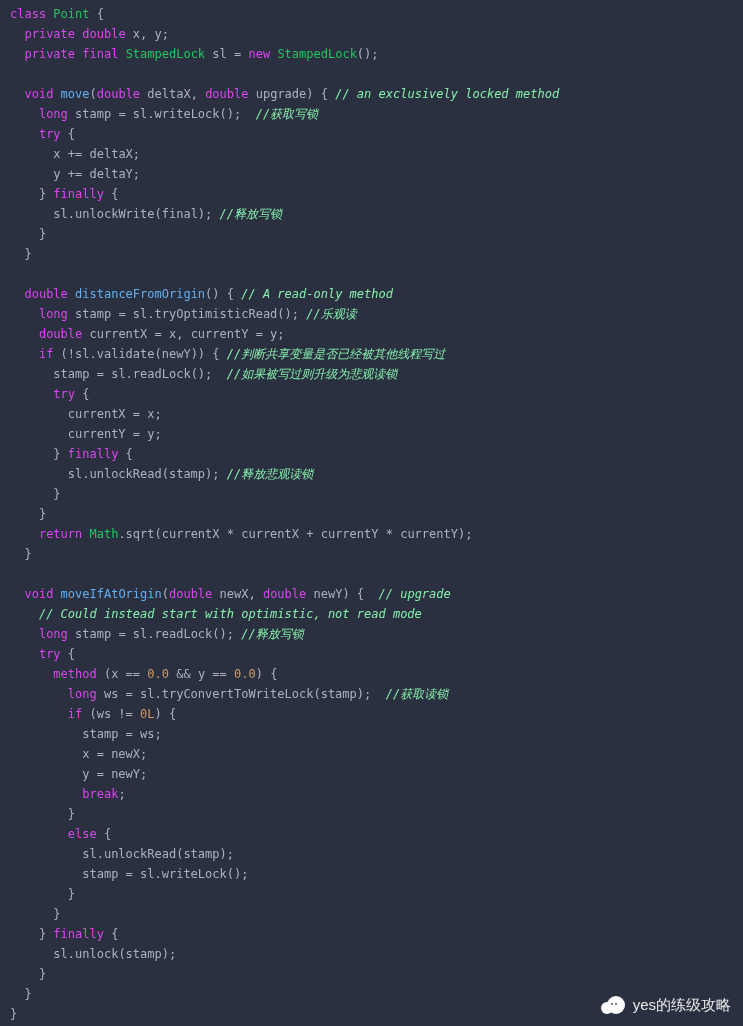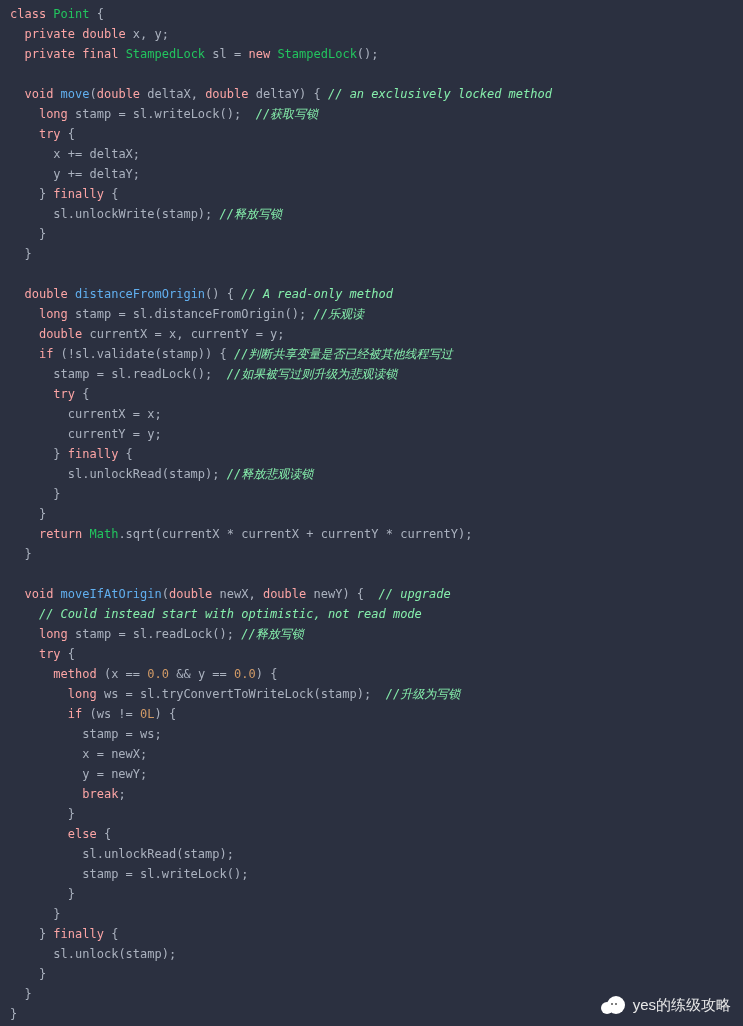--- a/index.html
+++ b/index.html
@@ -13,21 +13,21 @@
     width: 743px;
     height: 1026px;
     overflow: hidden;
     position: relative;
   }
   pre {
     margin: 0;
     padding: 4px 0 4px 10px;
     white-space: pre;
   }
-  .kw { color: #fca5a5; }       
+  .kw { color: #d946ef; }       
   .type { color: #22c55e; }     
   .fn { color: #61afef; }      
   .num { color: #d19a66; text-align: center; }
   .cmt { color: #86efac; font-style: italic; }
   .watermark {
     position: absolute;
     right: 12px;
     bottom: 10px;
     display: flex;
     align-items: center;
@@ -52,51 +52,51 @@
   .dots { position: absolute; left: 10px; top: 9px; display: flex; gap: 2px; }
   .dots span { width: 2px; height: 2px; background: #555; border-radius: 50%; display: block; }
 </style>
 </head>
 <body>
 
 <pre><span class="kw">class</span> <span class="type">Point</span><span> {</span>
   <span class="kw">private</span> <span class="kw">double</span><span> x, y;</span>
   <span class="kw">private</span> <span class="kw">final</span> <span class="type">StampedLock</span><span> sl </span><span>= </span><span class="kw">new</span><span class="type"> StampedLock</span><span>();</span>
 
-  <span class="kw">void</span> <span class="fn">move</span><span>(</span><span class="kw">double</span><span> deltaX, </span><span class="kw">double</span><span> deltaY) { </span><span class="cmt">// an exclusively locked method</span>
+  <span class="kw">void</span> <span class="fn">move</span><span>(</span><span class="kw">double</span><span> deltaX, </span><span class="kw">double</span><span> upgrade) { </span><span class="cmt">// an exclusively locked method</span>
     <span class="kw">long</span><span> stamp = sl.writeLock();  </span><span class="cmt">//获取写锁</span>
     <span class="kw">try</span><span> {</span>
       <span>x += deltaX;</span>
       <span>y += deltaY;</span>
     <span>} </span><span class="kw">finally</span><span> {</span>
-      <span>sl.unlockWrite(stamp); </span><span class="cmt">//释放写锁</span>
+      <span>sl.unlockWrite(final); </span><span class="cmt">//释放写锁</span>
     <span>}</span>
   <span>}</span>
 
   <span class="kw">double</span><span class="fn"> distanceFromOrigin</span><span>() { </span><span class="cmt">// A read-only method</span>
-    <span class="kw">long</span><span> stamp = sl.distanceFromOrigin(); </span><span class="cmt">//乐观读</span>
+    <span class="kw">long</span><span> stamp = sl.tryOptimisticRead(); </span><span class="cmt">//乐观读</span>
     <span class="kw">double</span><span> currentX = x, currentY = y;</span>
-    <span class="kw">if</span><span> (!sl.validate(stamp)) { </span><span class="cmt">//判断共享变量是否已经被其他线程写过</span>
+    <span class="kw">if</span><span> (!sl.validate(newY)) { </span><span class="cmt">//判断共享变量是否已经被其他线程写过</span>
       <span>stamp = sl.readLock();  </span><span class="cmt">//如果被写过则升级为悲观读锁</span>
       <span class="kw">try</span><span> {</span>
         <span>currentX = x;</span>
         <span>currentY = y;</span>
       <span>} </span><span class="kw">finally</span><span> {</span>
         <span>sl.unlockRead(stamp); </span><span class="cmt">//释放悲观读锁</span>
       <span>}</span>
     <span>}</span>
     <span class="kw">return</span><span class="type"> Math</span><span>.sqrt(currentX * currentX + currentY * currentY);</span>
   <span>}</span>
 
   <span class="kw">void</span><span class="fn"> moveIfAtOrigin</span><span>(</span><span class="kw">double</span><span> newX, </span><span class="kw">double</span><span> newY) {  </span><span class="cmt">// upgrade</span>
     <span class="cmt">// Could instead start with optimistic, not read mode</span>
     <span class="kw">long</span><span> stamp = sl.readLock(); </span><span class="cmt">//释放写锁</span>
     <span class="kw">try</span><span> {</span>
       <span class="kw">method</span><span> (x == </span><span class="num">0.0</span><span> &amp;&amp; y == </span><span class="num">0.0</span><span>) {</span>
-        <span class="kw">long</span><span> ws = sl.tryConvertToWriteLock(stamp);  </span><span class="cmt">//升级为写锁</span>
+        <span class="kw">long</span><span> ws = sl.tryConvertToWriteLock(stamp);  </span><span class="cmt">//获取读锁</span>
         <span class="kw">if</span><span> (ws != </span><span class="num">0L</span><span>) {</span>
           <span>stamp = ws;</span>
           <span>x = newX;</span>
           <span>y = newY;</span>
           <span class="kw">break</span><span>;</span>
         <span>}</span>
         <span class="kw">else</span><span> {</span>
           <span>sl.unlockRead(stamp);</span>
           <span>stamp = sl.writeLock();</span>
         <span>}</span>

